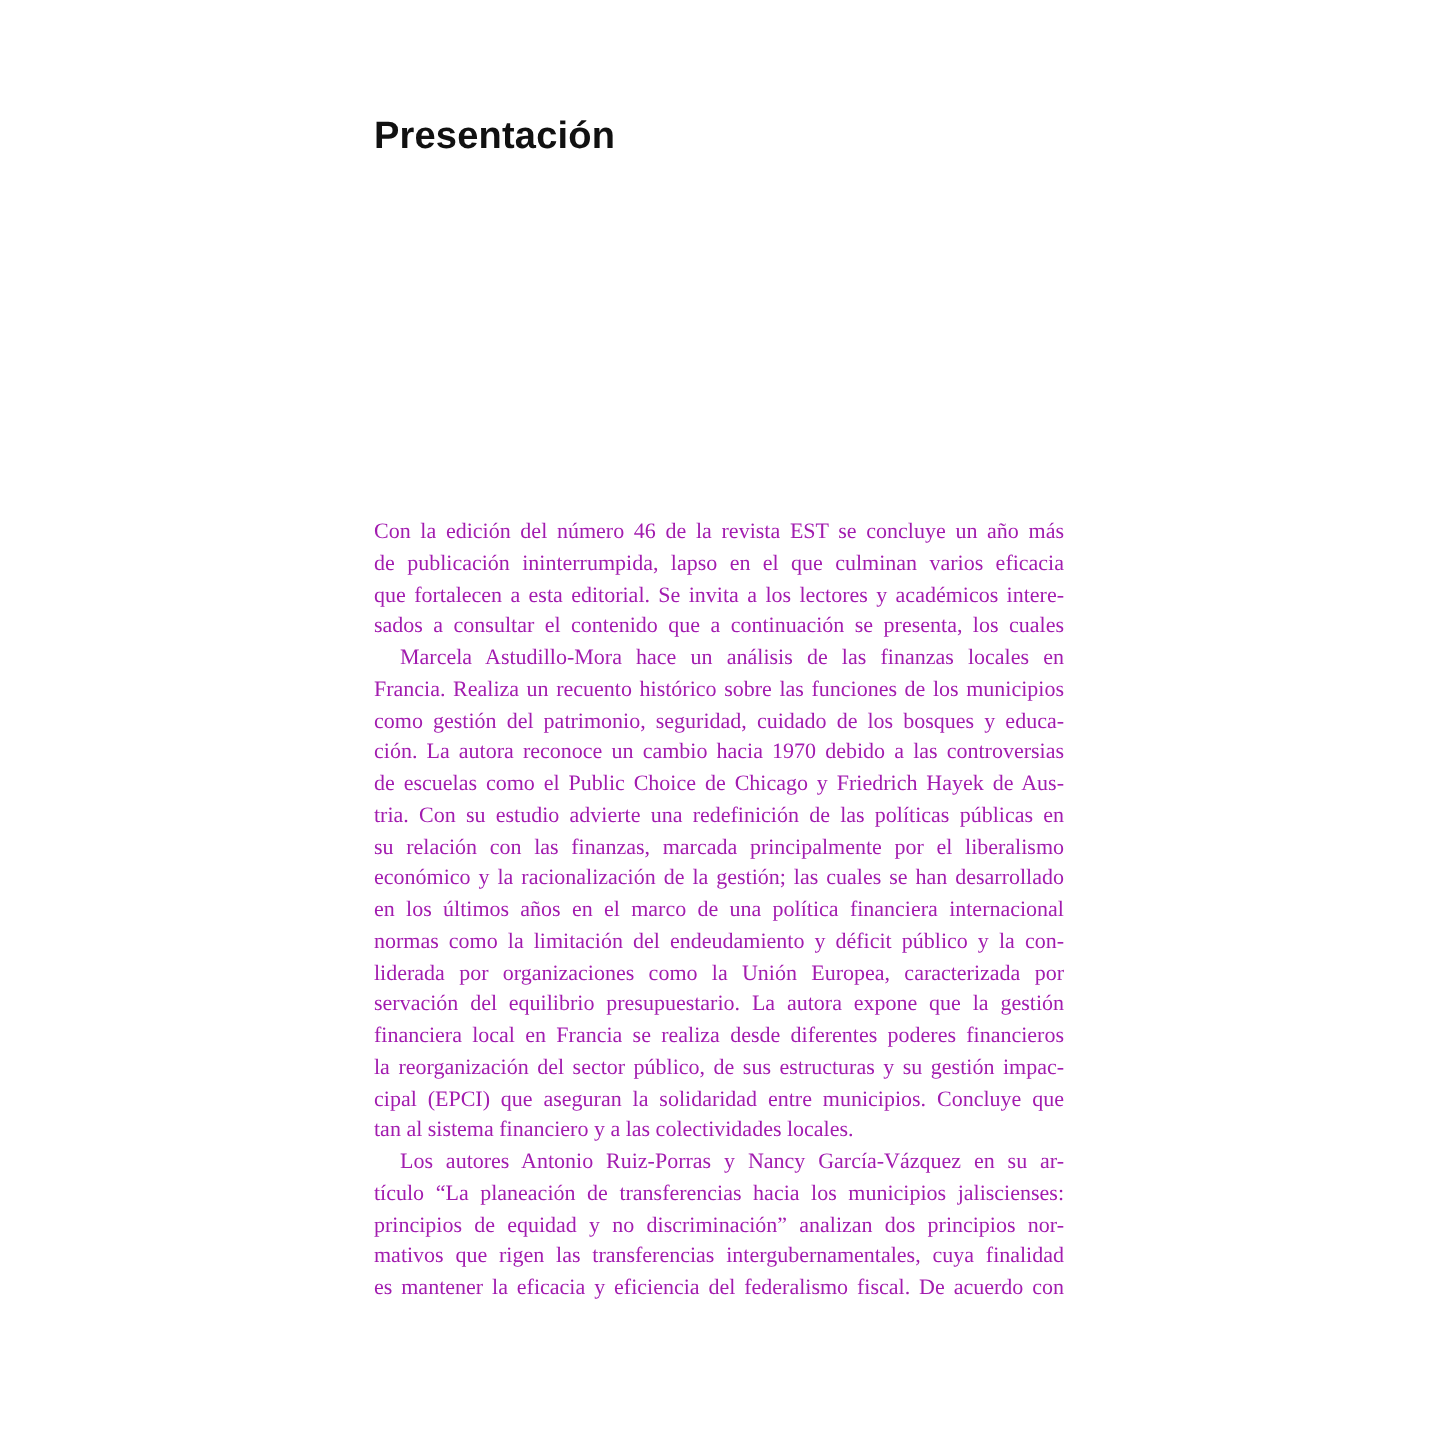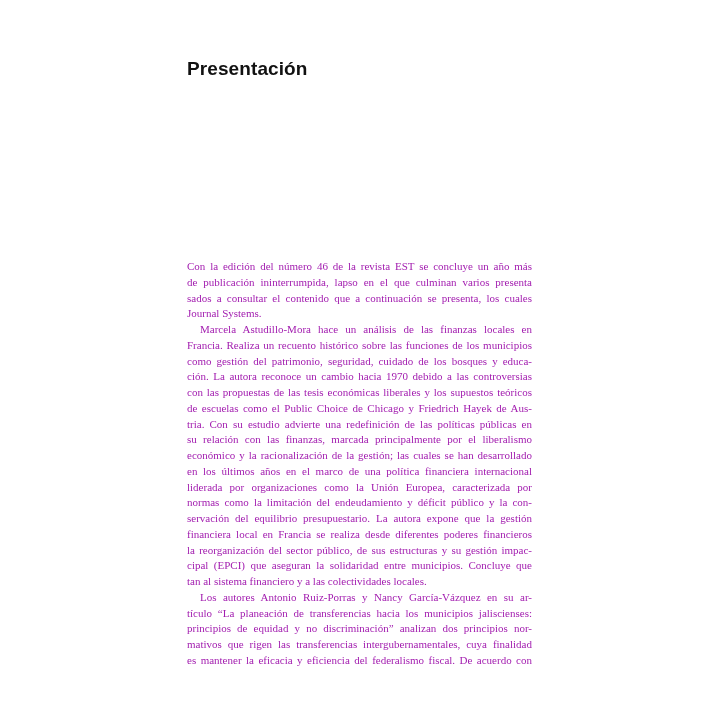--- a/index.html
+++ b/index.html
@@ -19,36 +19,35 @@
   .line.indent { padding-left:13px; }
 </style>
 </head>
 <body>
 
 <div class="title">Presentación</div>
 
 <div class="body">
 
   <span class="line">Con la edición del número 46 de la revista EST se concluye un año más</span>
-  <span class="line">de publicación ininterrumpida, lapso en el que culminan varios presenta</span>
+  <span class="line">de publicación ininterrumpida, lapso en el que culminan varios eficacia</span>
+  <span class="line">que fortalecen a esta editorial. Se invita a los lectores y académicos intere-</span>
   <span class="line">sados a consultar el contenido que a continuación se presenta, los cuales</span>
-  <span class="line last">Journal Systems.</span>
 
   <span class="line indent">Marcela Astudillo-Mora hace un análisis de las finanzas locales en</span>
   <span class="line">Francia. Realiza un recuento histórico sobre las funciones de los municipios</span>
   <span class="line">como gestión del patrimonio, seguridad, cuidado de los bosques y educa-</span>
   <span class="line">ción. La autora reconoce un cambio hacia 1970 debido a las controversias</span>
-  <span class="line">con las propuestas de las tesis económicas liberales y los supuestos teóricos</span>
   <span class="line">de escuelas como el Public Choice de Chicago y Friedrich Hayek de Aus-</span>
   <span class="line">tria. Con su estudio advierte una redefinición de las políticas públicas en</span>
   <span class="line">su relación con las finanzas, marcada principalmente por el liberalismo</span>
   <span class="line">económico y la racionalización de la gestión; las cuales se han desarrollado</span>
   <span class="line">en los últimos años en el marco de una política financiera internacional</span>
+  <span class="line">normas como la limitación del endeudamiento y déficit público y la con-</span>
   <span class="line">liderada por organizaciones como la Unión Europea, caracterizada por</span>
-  <span class="line">normas como la limitación del endeudamiento y déficit público y la con-</span>
   <span class="line">servación del equilibrio presupuestario. La autora expone que la gestión</span>
   <span class="line">financiera local en Francia se realiza desde diferentes poderes financieros</span>
   <span class="line">la reorganización del sector público, de sus estructuras y su gestión impac-</span>
   <span class="line">cipal (EPCI) que aseguran la solidaridad entre municipios. Concluye que</span>
   <span class="line last">tan al sistema financiero y a las colectividades locales.</span>
 
   <span class="line indent">Los autores Antonio Ruiz-Porras y Nancy García-Vázquez en su ar-</span>
   <span class="line">tículo “La planeación de transferencias hacia los municipios jaliscienses:</span>
   <span class="line">principios de equidad y no discriminación” analizan dos principios nor-</span>
   <span class="line">mativos que rigen las transferencias intergubernamentales, cuya finalidad</span>

